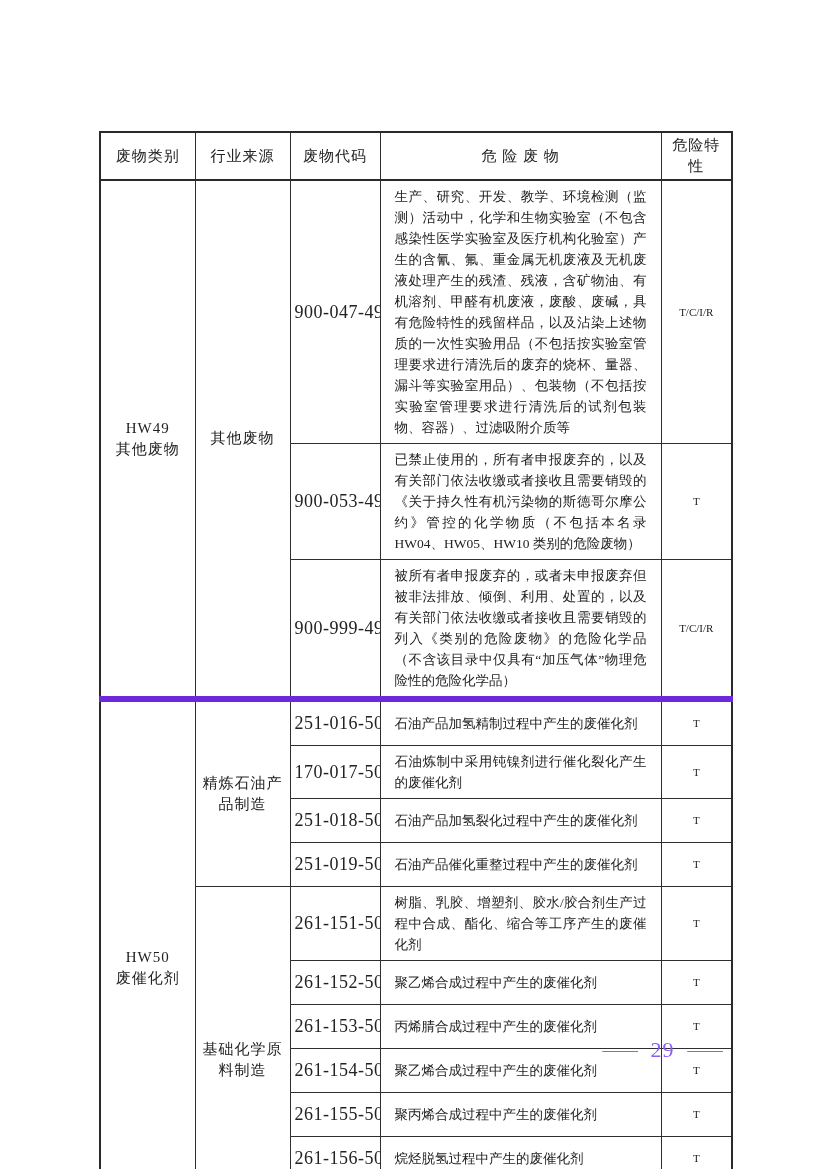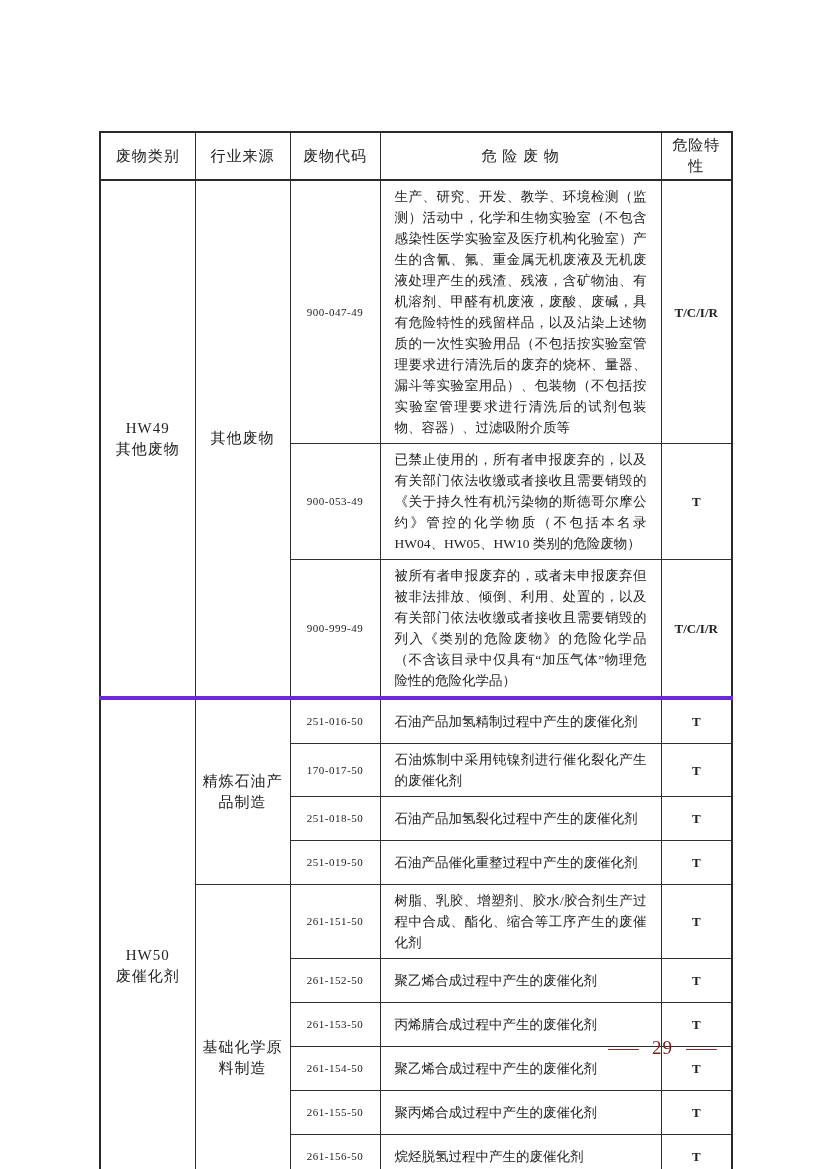--- a/index.html
+++ b/index.html
@@ -37,40 +37,40 @@
     height: 32px;
     border-bottom: 2px solid #2a2a2a;
     letter-spacing: 1px;
   }
   td { height: 33px; }
   td.cat, td.ind {
     white-space: pre-line;
     letter-spacing: 1px;
   }
   td.code {
-    font-size: 11px;
+    font-size: 18px;
     letter-spacing: 0.5px;
     white-space: nowrap;
   }
   td.desc {
     text-align: justify;
     text-align-last: left;
     font-size: 13.5px;
     line-height: 21px;
     padding: 5px 14px;
   }
-  td.haz { font-size: 13px; font-weight: bold; }
-  tr.section-start td { border-top: 4px solid #6d28d9; }
+  td.haz { font-size: 11px; }
+  tr.section-start td { border-top: 6px solid #6d28d9; }
   .page-number {
     position: absolute;
     left: 590px; top: 1037px;
     width: 145px;
     text-align: center;
-    font-size: 19px;
-    color: #7f1d1d;
+    font-size: 22px;
+    color: #8b5cf6;
     white-space: nowrap;
   }
   .page-number .dash { display: inline-block; margin: 0 4px; transform: scaleX(1.6); }
   .page-number .num { display: inline-block; margin: 0 10px; letter-spacing: 1px; }
 </style>
 </head>
 <body>
 
 <div class="page">
 

